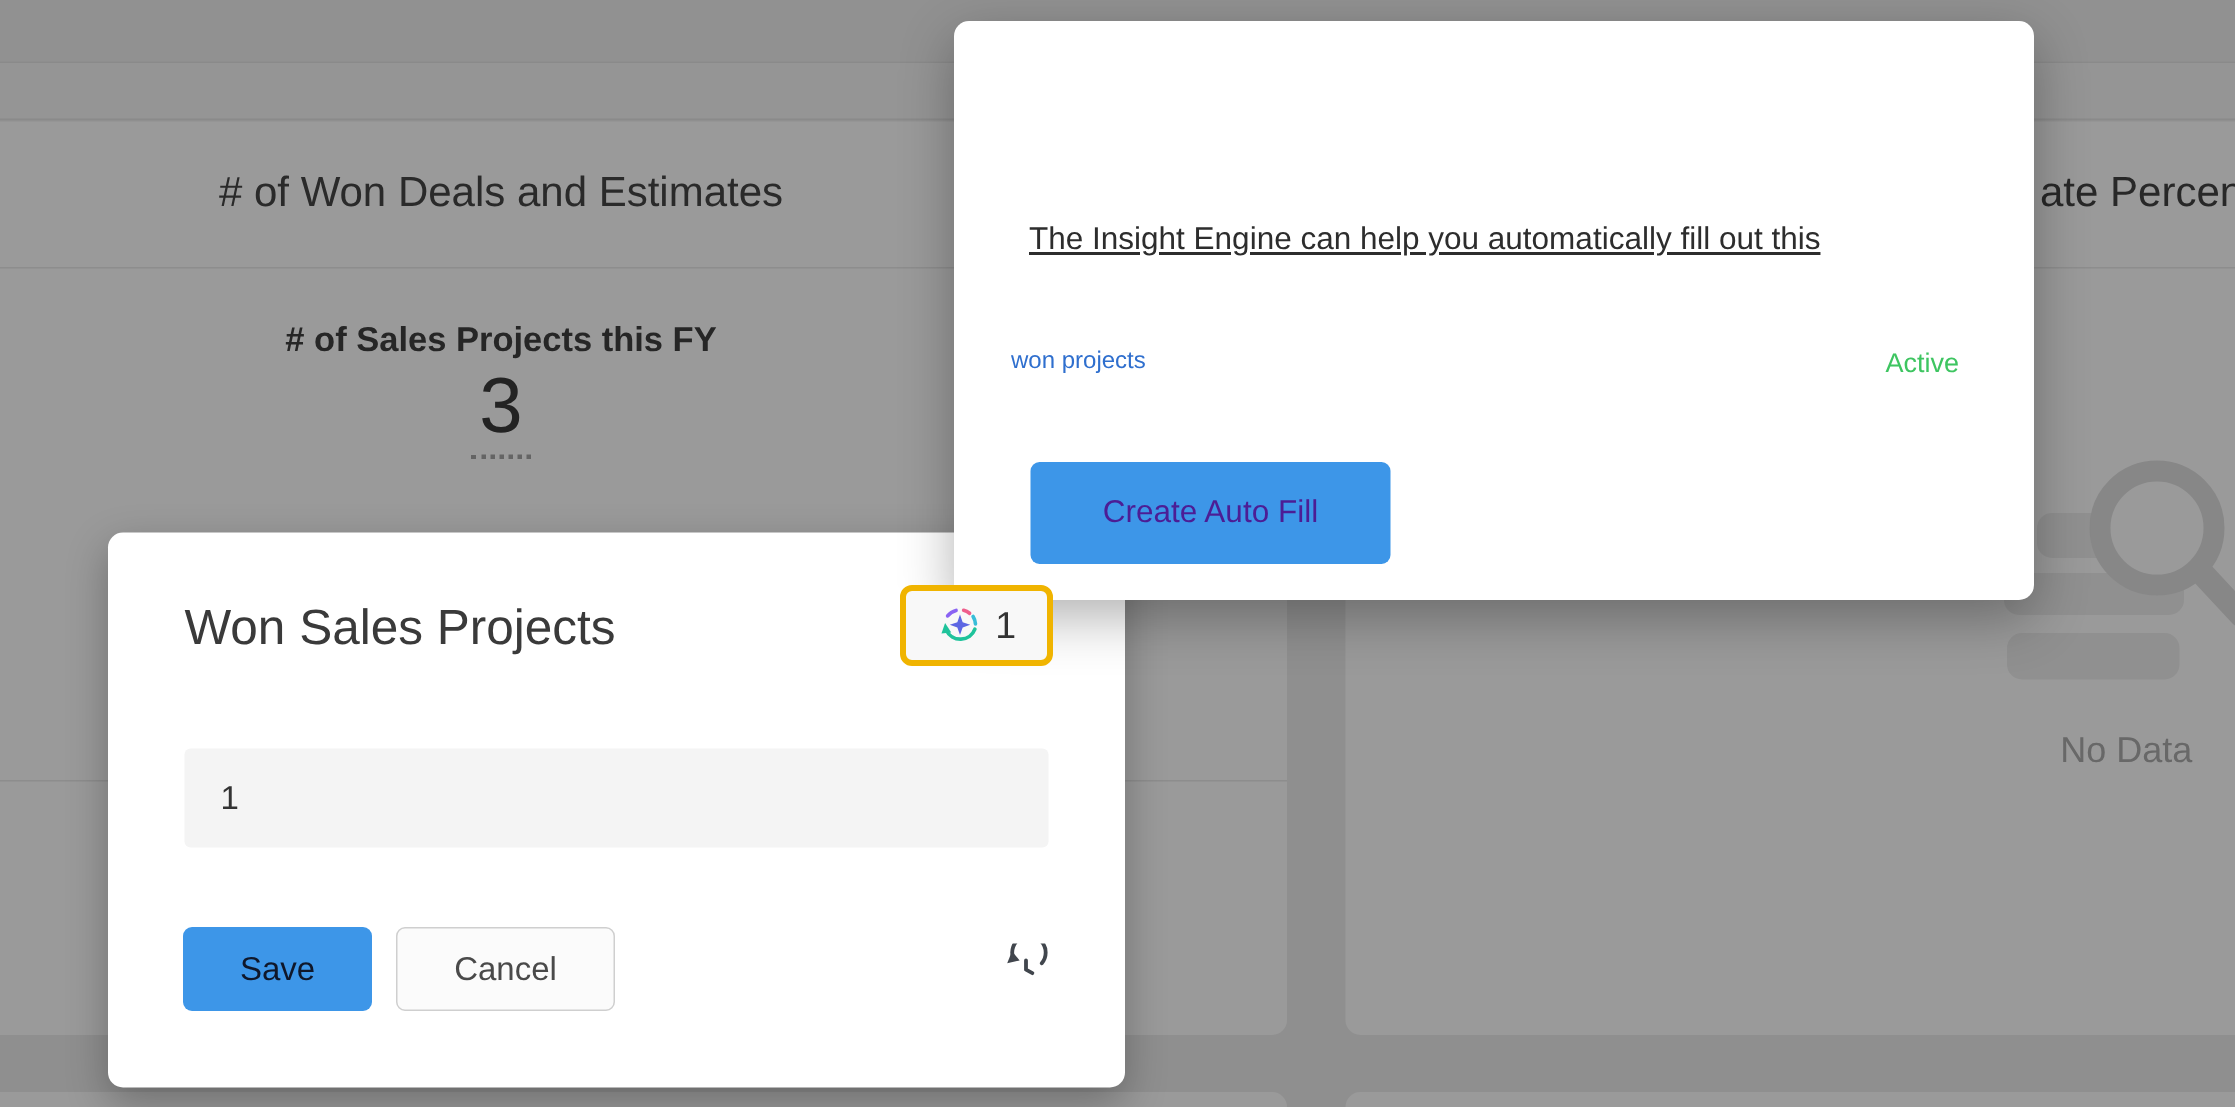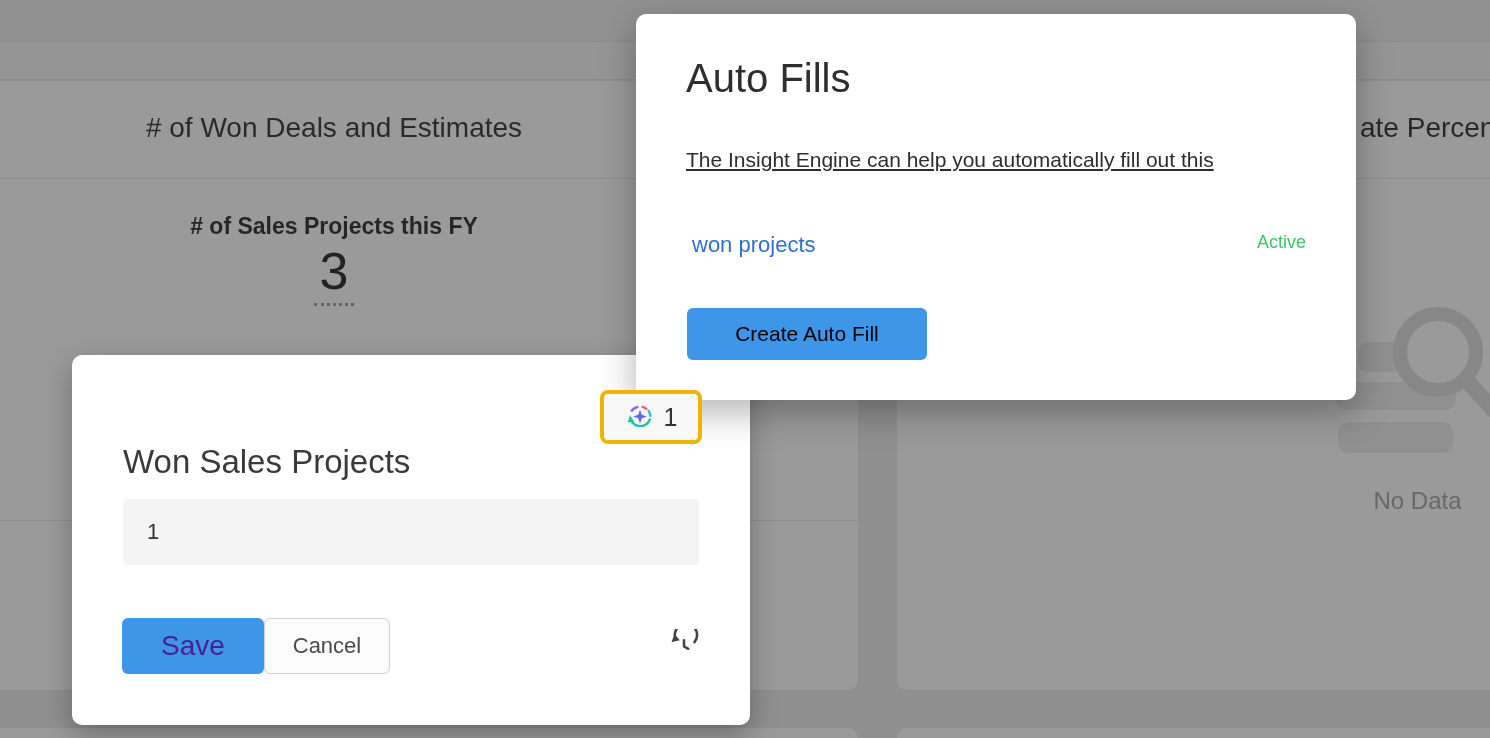--- a/index.html
+++ b/index.html
@@ -23,36 +23,36 @@
   .nodata-label{position:absolute;left:433px;top:406px;width:175px;text-align:center;font-size:24px;color:#a9a9a9;}
   .bottom-card{position:absolute;top:728px;width:1048px;height:40px;background:#fff;border-radius:10px 10px 0 0;}
   .bottom-card.bl{left:-190px;} .bottom-card.br{left:897px;}
 
   
   .scrim{position:absolute;left:0;top:0;width:1490px;height:738px;background:rgba(15,15,15,0.42);z-index:10;}
 
   
   .modal{position:absolute;background:#fff;border-radius:10px;}
   .modal-field{left:72px;top:355px;width:678px;height:370px;z-index:20;box-shadow:0 10px 28px rgba(0,0,0,0.28);}
-  .field-title{position:absolute;left:51px;top:44px;font-size:33px;color:#3a3a3a;margin-top:44px;}
+  .field-title{position:absolute;left:51px;top:44px;font-size:33px;color:#3a3a3a;}
   .field-input{position:absolute;left:51px;top:144px;width:576px;height:66px;background:#f4f4f4;border:none;border-radius:4px;
     padding:0 24px;box-sizing:border-box;font-family:"Liberation Sans",sans-serif;font-size:22px;color:#333;outline:none;}
   .btn{position:absolute;border-radius:6px;font-family:"Liberation Sans",sans-serif;cursor:pointer;}
-  .save-btn{left:50px;top:263px;width:142px;height:56px;background:var(--primary,#3d96e8);border:none;color:#4c1d95;font-size:28px;}
-  .cancel-btn{left:192px;top:263px;width:126px;height:56px;background:#fbfbfb;border:1px solid #cfcfcf;color:#4a4a4a;font-size:22px;}
+  .save-btn{left:50px;top:263px;width:126px;height:56px;background:var(--primary,#3d96e8);border:none;color:#0f172a;font-size:22px;}
+  .cancel-btn{left:192px;top:263px;width:146px;height:56px;background:#fbfbfb;border:1px solid #cfcfcf;color:#4a4a4a;font-size:22px;}
   .history-btn{left:592px;top:272px;width:40px;height:40px;background:transparent;border:none;padding:0;}
 
   
   .modal-autofills{left:636px;top:14px;width:720px;height:386px;z-index:30;box-shadow:0 12px 36px rgba(0,0,0,0.30);}
   .af-title{position:absolute;left:50px;top:42px;font-size:40px;font-weight:400;color:#2e2e2e;}
   .af-desc{position:absolute;left:50px;top:131px;font-size:21px;line-height:30px;color:#2d2d2d;text-decoration:underline;}
   .af-desc span{display:block;}
-  .af-link{position:absolute;left:56px;top:218px;font-size:22px;color:var(--link,#2f6fce);cursor:pointer;text-align:right;}
+  .af-link{position:absolute;left:38px;top:218px;font-size:16px;color:var(--link,#2f6fce);cursor:pointer;text-align:right;}
   .af-status{position:absolute;right:50px;top:218px;font-size:18px;color:var(--green,#3ec561);}
-  .af-create-btn{left:51px;top:294px;width:240px;height:52px;background:var(--primary,#3d96e8);border:none;color:#000000;font-size:21px;}
+  .af-create-btn{left:51px;top:294px;width:240px;height:68px;background:var(--primary,#3d96e8);border:none;color:#4c1d95;font-size:21px;}
 
   
   .badge-highlight{position:absolute;left:600px;top:390px;width:102px;height:54px;box-sizing:border-box;
     border:4px solid var(--highlight,#f0b400);border-radius:8px;background:#f8f8f8;z-index:40;
     display:flex;align-items:center;justify-content:center;gap:9px;cursor:pointer;}
   .badge-count{font-size:25px;color:#333;}
 </style>
 </head>
 <body>
 
@@ -97,21 +97,20 @@
     <button class="btn history-btn">
       <svg width="34" height="34" viewBox="0 0 32 32" fill="none" stroke="#41464d" stroke-width="2.4" stroke-linecap="round" stroke-linejoin="round">
         <path d="M25.9 12.4 A10.5 10.5 0 1 0 8.0 9.3"></path>
         <path d="M4.2 12.4 L12.0 10.6 L7.2 4.8 Z" fill="#41464d" stroke="none"></path>
         <path d="M16 10.6 L16 16.4 L20 18.6"></path>
       </svg>
     </button>
   </div>
 
   <div class="modal modal-autofills">
-    <div class="af-title">Auto Fills</div>
     <div class="af-desc">
       <span>The Insight Engine can help you automatically fill out this</span>
     </div>
     <div class="af-link">won projects</div>
     <div class="af-status">Active</div>
     <button class="btn af-create-btn">Create Auto Fill</button>
   </div>
 
   <div class="badge-highlight">
     <svg width="30" height="30" viewBox="0 0 32 32" fill="none" stroke-linecap="round" stroke-width="2.6">

